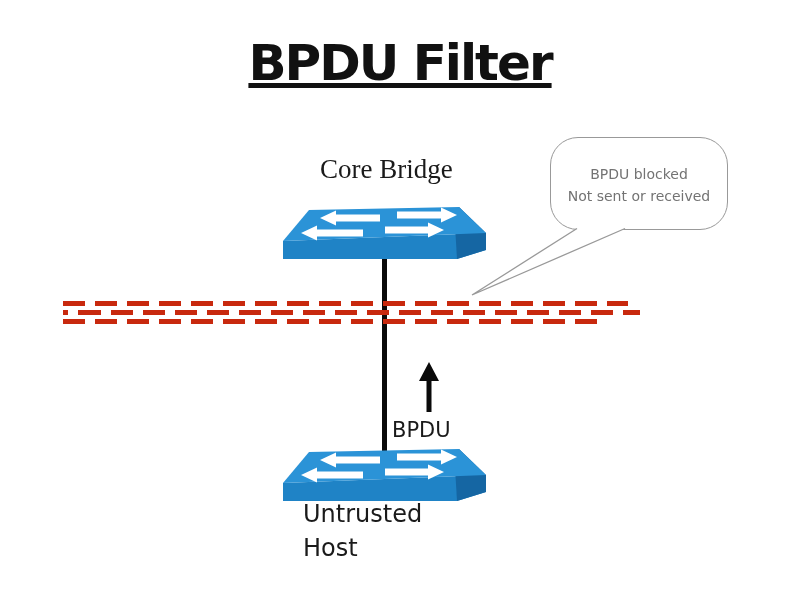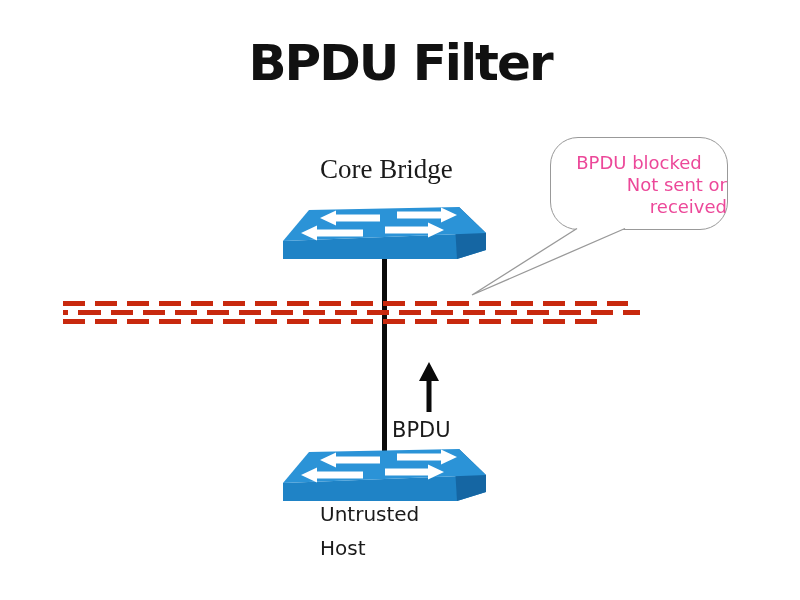--- a/index.html
+++ b/index.html
@@ -5,26 +5,26 @@
   html,body{margin:0;padding:0;background:#ffffff;}
   #canvas{
     position:relative;width:800px;height:600px;background:#ffffff;overflow:hidden;
     font-family:"DejaVu Sans", "Liberation Sans", sans-serif;color:var(--text,#1a1a1a);
   }
   .abs{position:absolute;}
 
   
   #title{
     left:0;right:0;top:34px;text-align:center;
-    font-size:50px;font-weight:800;letter-spacing:-2px;color:#111;
+    font-size:50px;font-weight:800;letter-spacing:-2px;color:#111;text-decoration:underline;
   }
 
   
   #core-bridge-label{left:320px;top:154px;font-size:27px;font-family:Liberation Serif, serif;}
-  #untrusted-host-label{left:320px;top:497px;font-size:20px;line-height:34px;white-space:pre-line;}
+  #untrusted-host-label{left:303px;top:497px;font-size:24px;line-height:34px;white-space:pre-line;}
 
   
   #link-line{left:382px;top:256px;width:5px;height:197px;background:var(--link_black,#0a0a0a);z-index:1;}
 
   
   .switch-svg{width:206px;height:54px;z-index:2;}
   #core-switch{left:281px;top:205px;}
   #host-switch{left:281px;top:447px;}
 
   
@@ -39,21 +39,21 @@
   #dash-row-mid{top:9px;width:577px;background-position-x:16px;}
   #dash-row-bot{top:18px;width:541px;}
 
   
   #callout-bubble{
     left:550px;top:137px;width:178px;height:93px;box-sizing:border-box;
     background:#fff;border:1.5px solid var(--bubble_border,#999);border-radius:28px;
     z-index:4;display:flex;flex-direction:column;justify-content:center;align-items:center;
     padding-top:2px;
   }
-  .callout-line{font-size:18px;line-height:22px;color:#ec4899;text-align:right;}
+  .callout-line{font-size:14px;line-height:22px;color:#737373;text-align:right;}
   #callout-tail{left:465px;top:224px;width:170px;height:78px;z-index:5;}
 
   
   #bpdu-arrow{left:418px;top:361px;width:22px;height:52px;z-index:2;}
   #bpdu-label{left:392px;top:418px;font-size:21px;font-weight:500;}
 </style>
 </head>
 <body>
 
 <div id="canvas">

